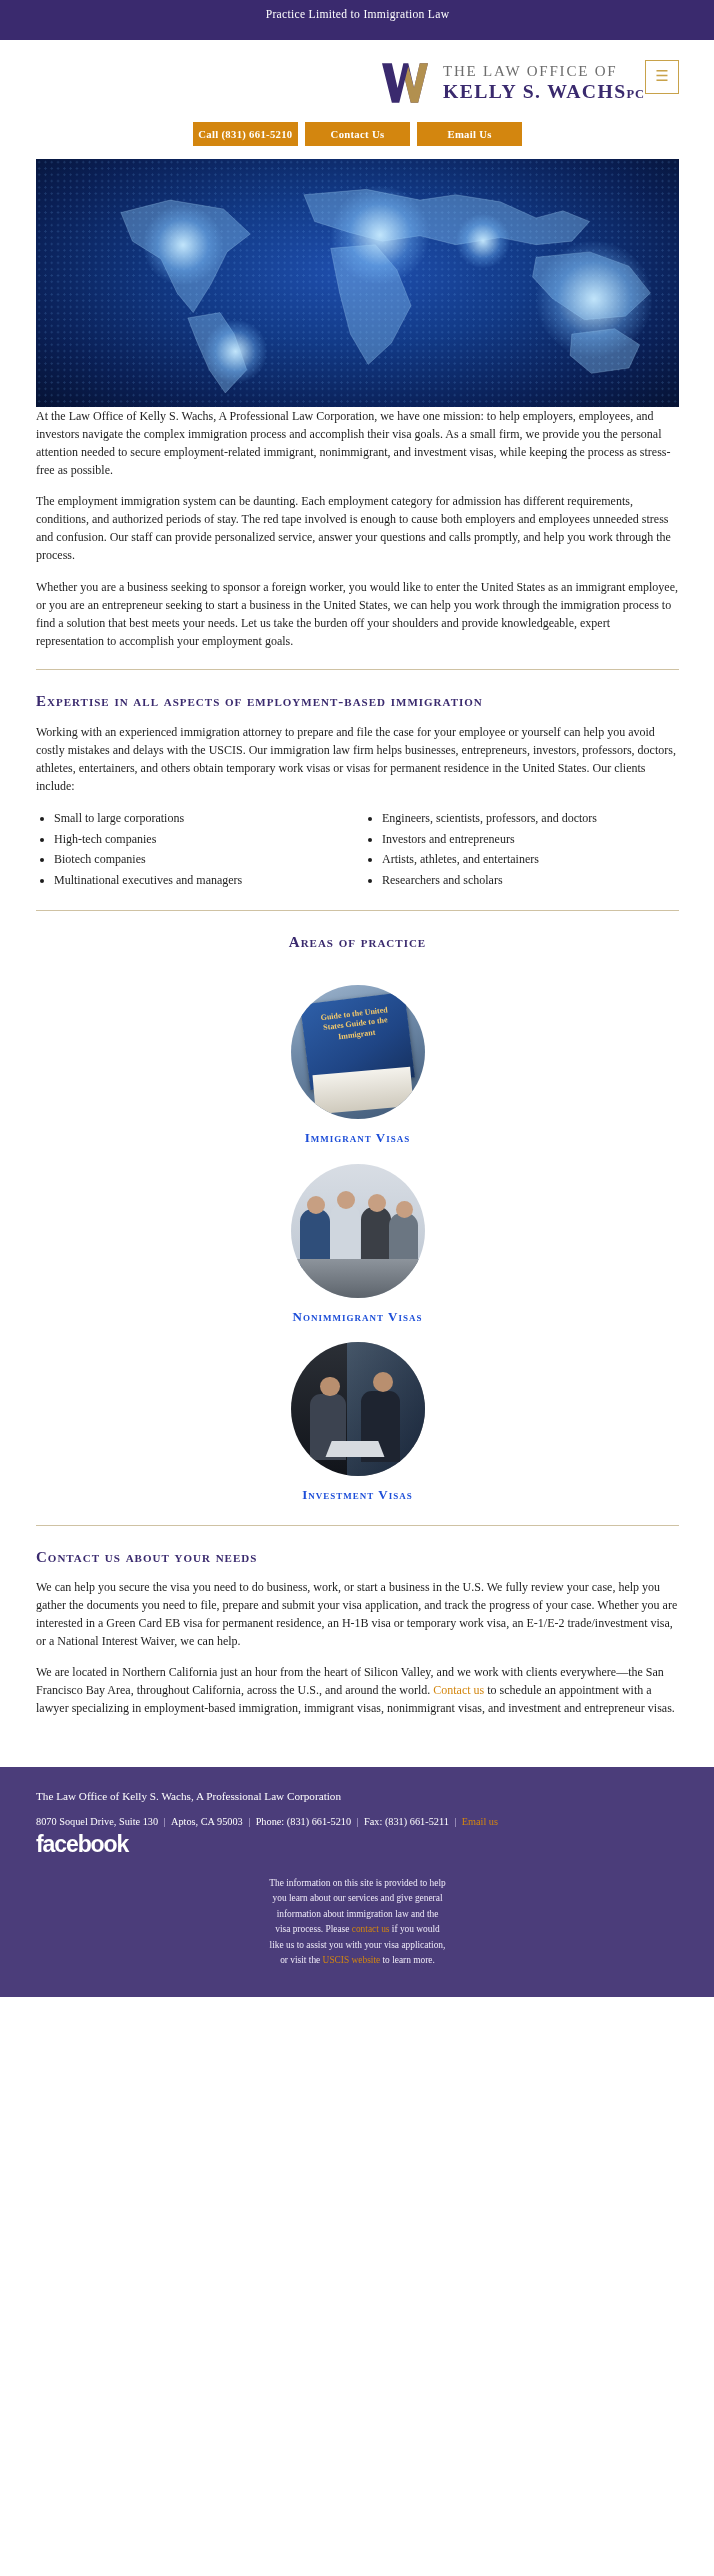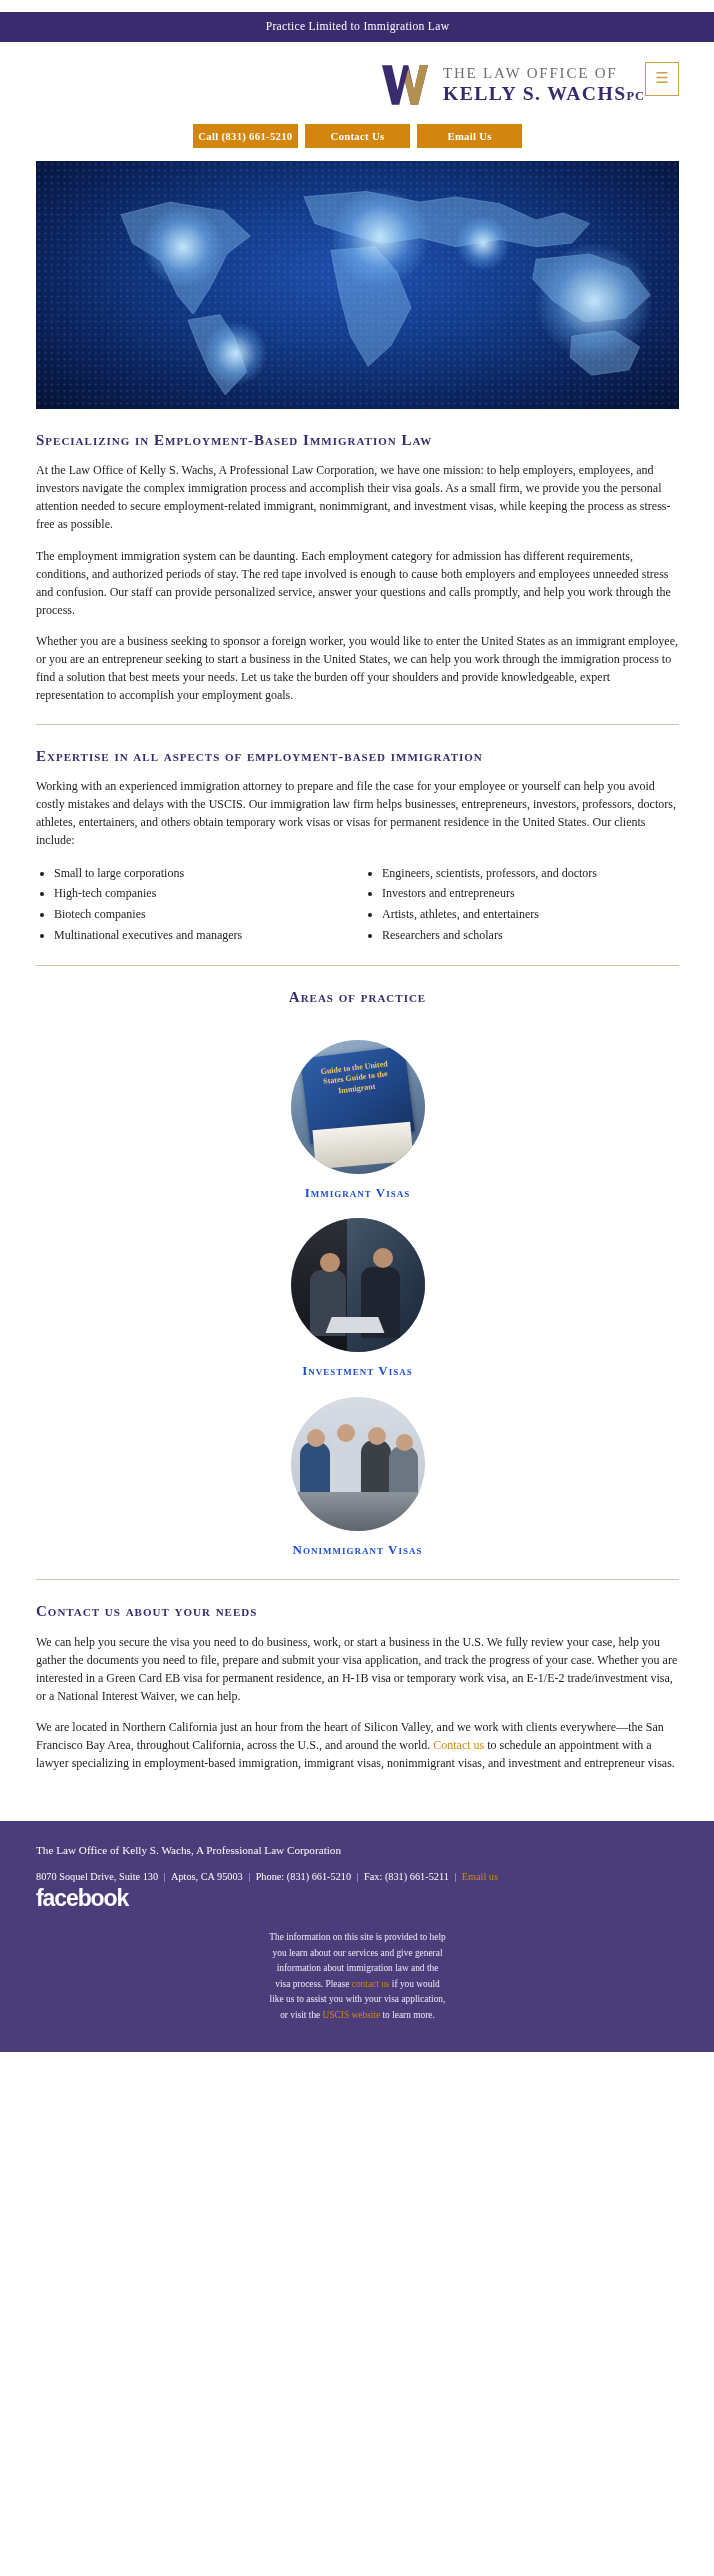--- a/index.html
+++ b/index.html
@@ -12,22 +12,21 @@
   }
 
   
   .topbar {
     background: #3a2a6e;
     color: #ffffff;
     text-align: center;
     font-family: "Liberation Serif", serif;
     font-size: 11.6px;
     letter-spacing: 0.3px;
-    padding: 8px 0 9px;
-    margin-top: 12px;
+    padding: 8px 0 19px;
   }
 
   
   .header {
     background: #ffffff;
     padding: 19.7px 36px 9px 36px;
     display: flex;
     align-items: flex-start;
     justify-content: flex-end;
   }
@@ -293,21 +292,20 @@
   </svg>
   <div class="glow" style="left:107px;top:46px;width:80px;height:80px;"></div>
   <div class="glow" style="left:295px;top:27px;width:98px;height:98px;"></div>
   <div class="glow" style="left:500px;top:82px;width:116px;height:116px;"></div>
   <div class="glow" style="left:168px;top:161px;width:63px;height:63px;"></div>
   <div class="glow" style="left:420px;top:55px;width:54px;height:54px;"></div>
 </div>
 
 <div class="content">
 
-  <h2 class="section">Specializing in Employment-Based Immigration Law</h2>
   <p class="body">At the Law Office of Kelly S. Wachs, A Professional Law Corporation, we have one mission: to help employers, employees, and investors navigate the complex immigration process and accomplish their visa goals. As a small firm, we provide you the personal attention needed to secure employment-related immigrant, nonimmigrant, and investment visas, while keeping the process as stress-free as possible.</p>
   <p class="body">The employment immigration system can be daunting. Each employment category for admission has different requirements, conditions, and authorized periods of stay. The red tape involved is enough to cause both employers and employees unneeded stress and confusion. Our staff can provide personalized service, answer your questions and calls promptly, and help you work through the process.</p>
   <p class="body">Whether you are a business seeking to sponsor a foreign worker, you would like to enter the United States as an immigrant employee, or you are an entrepreneur seeking to start a business in the United States, we can help you work through the immigration process to find a solution that best meets your needs. Let us take the burden off your shoulders and provide knowledgeable, expert representation to accomplish your employment goals.</p>
 
   <hr class="rule">
 
   <h2 class="section">Expertise in all aspects of employment-based immigration</h2>
   <p class="body">Working with an experienced immigration attorney to prepare and file the case for your employee or yourself can help you avoid costly mistakes and delays with the USCIS. Our immigration law firm helps businesses, entrepreneurs, investors, professors, doctors, athletes, entertainers, and others obtain temporary work visas or visas for permanent residence in the United States. Our clients include:</p>
 
   <div class="cols">
@@ -332,49 +330,49 @@
   <div class="practice">
 
     <div class="practice-item">
       <div class="circle ph-books">
         <div class="cover">
           <div class="t1">Guide to the United States Guide to the Immigrant</div>
         </div>
         <div class="pages"></div>
       </div>
       <div class="practice-label">Immigrant Visas</div>
-    </div>
-
-    <div class="practice-item">
-      <div class="circle ph-invest">
-        <div class="win"></div>
-        <div class="p2" style="left:19.7px;bottom:16px;width:36px;height:66px;background:#3c4350;"></div>
-        <div class="head2" style="left:29.5px;bottom:80px;width:19.7px;height:19.7px;"></div>
-        <div class="p2" style="left:70px;bottom:14.3px;width:39px;height:71px;background:#1e2430;"></div>
-        <div class="head2" style="left:82px;bottom:84px;width:20.6px;height:20.6px;"></div>
-        <div class="laptop"></div>
-      </div>
-      <div class="practice-label">Investment Visas</div>
     </div>
 
     <div class="practice-item">
       <div class="circle ph-team">
         <div class="p" style="left:9px;width:30px;height:59px;background:#2f4e7a;"></div>
         <div class="head" style="left:16px;bottom:84px;width:18px;height:18px;"></div>
         <div class="p" style="left:39px;width:30px;height:64px;background:#cfd6de;"></div>
         <div class="head" style="left:46px;bottom:89px;width:18px;height:18px;"></div>
         <div class="p" style="left:70px;width:30px;height:61px;background:#3b3f46;"></div>
         <div class="head" style="left:77px;bottom:86px;width:18px;height:18px;"></div>
         <div class="p" style="left:98px;width:29px;height:55px;background:#6b7682;"></div>
         <div class="head" style="left:105px;bottom:80px;width:17px;height:17px;"></div>
         <div class="tbl"></div>
       </div>
       <div class="practice-label">Nonimmigrant Visas</div>
     </div>
 
+    <div class="practice-item">
+      <div class="circle ph-invest">
+        <div class="win"></div>
+        <div class="p2" style="left:19.7px;bottom:16px;width:36px;height:66px;background:#3c4350;"></div>
+        <div class="head2" style="left:29.5px;bottom:80px;width:19.7px;height:19.7px;"></div>
+        <div class="p2" style="left:70px;bottom:14.3px;width:39px;height:71px;background:#1e2430;"></div>
+        <div class="head2" style="left:82px;bottom:84px;width:20.6px;height:20.6px;"></div>
+        <div class="laptop"></div>
+      </div>
+      <div class="practice-label">Investment Visas</div>
+    </div>
+
   </div>
 
   <hr class="rule">
 
   <h2 class="section">Contact us about your needs</h2>
   <p class="body">We can help you secure the visa you need to do business, work, or start a business in the U.S. We fully review your case, help you gather the documents you need to file, prepare and submit your visa application, and track the progress of your case. Whether you are interested in a Green Card EB visa for permanent residence, an H-1B visa or temporary work visa, an E-1/E-2 trade/investment visa, or a National Interest Waiver, we can help.</p>
   <p class="body">
     <span>We are located in Northern California just an hour from the heart of Silicon Valley, and we work with clients everywhere—the San Francisco Bay Area, throughout California, across the U.S., and around the world. </span><a href="#" style="color:#d3860f;text-decoration:none;">Contact us</a><span> to schedule an appointment with a lawyer specializing in employment-based immigration, immigrant visas, nonimmigrant visas, and investment and entrepreneur visas.</span>
   </p>
 

